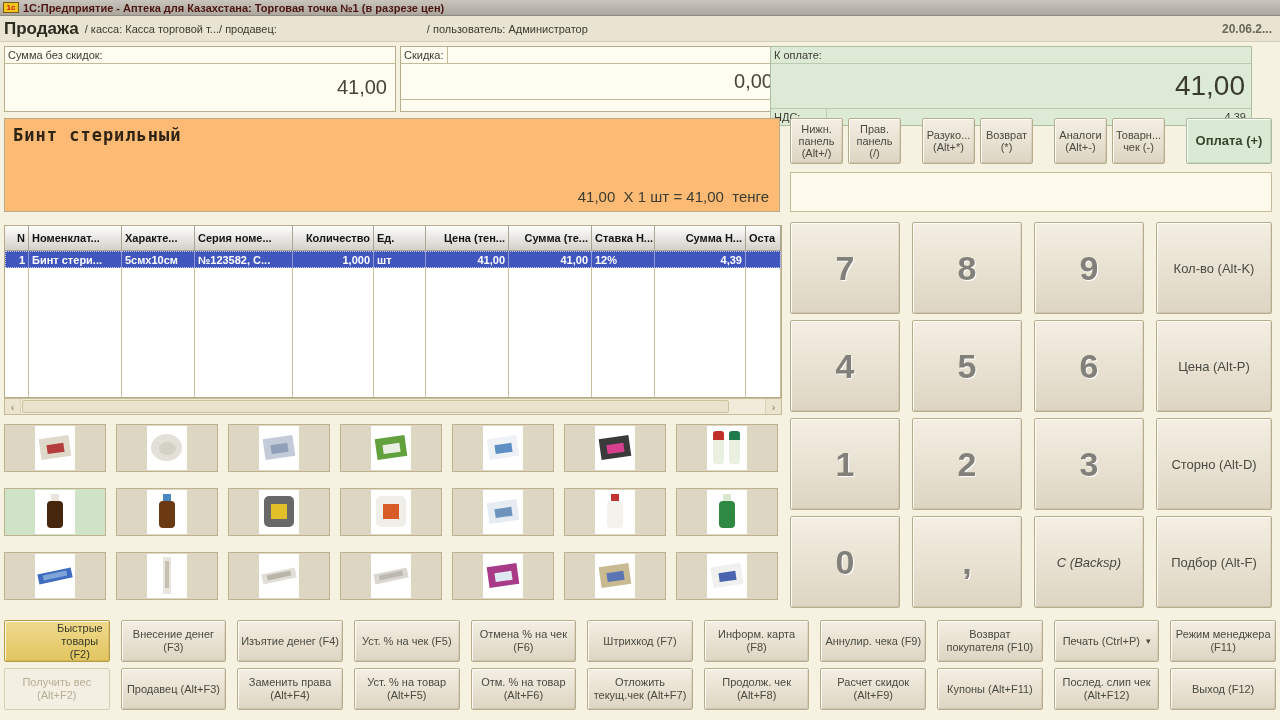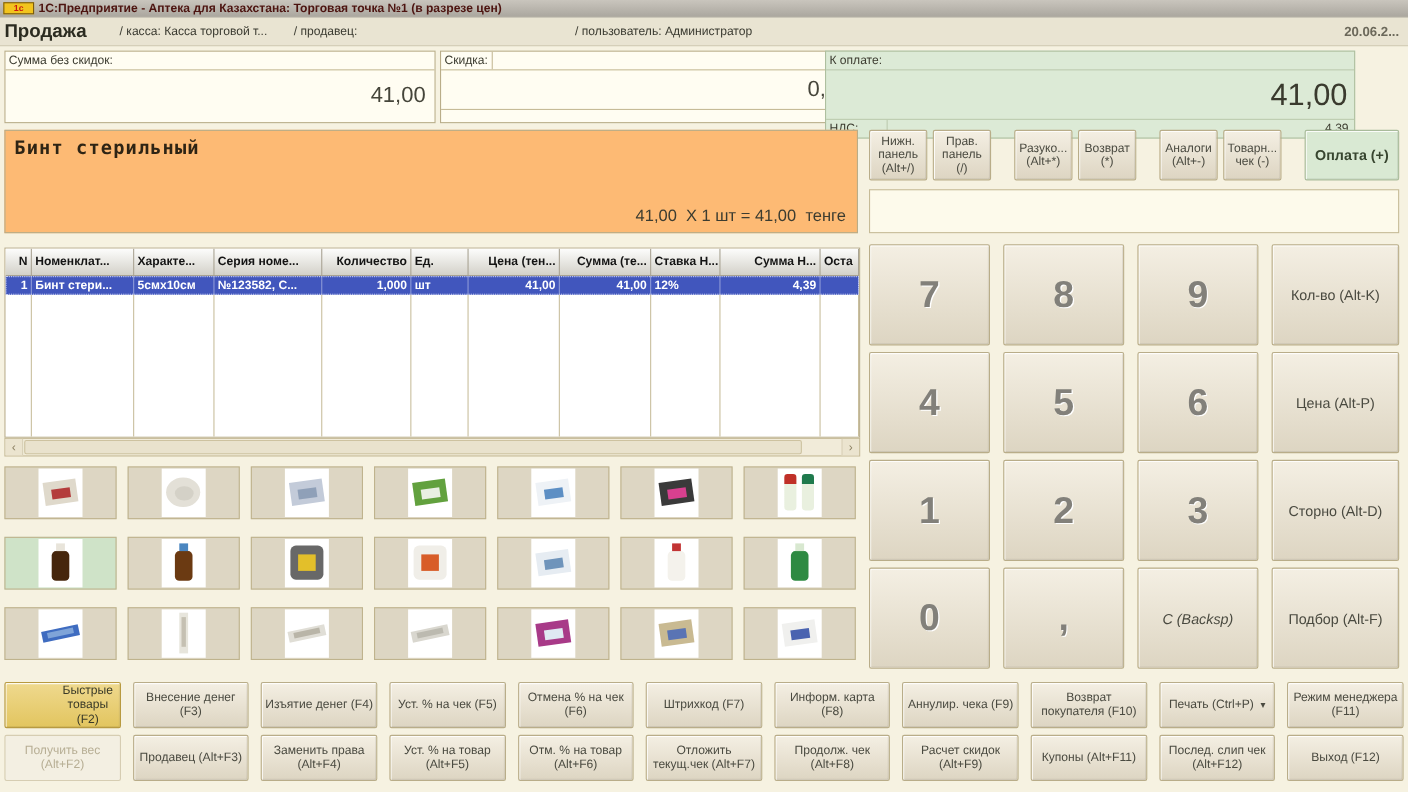--- a/index.html
+++ b/index.html
@@ -12,31 +12,31 @@
     color:#3c3c30;
   }
   
   .titlebar{
     position:absolute; left:0; top:0; width:1280px; height:16px;
     background:linear-gradient(#c9c5bd,#aba79f);
     display:flex; align-items:center; gap:4px; padding-left:3px;
     border-bottom:1px solid #8f8b83;
   }
   .app-icon{
-    width:28px; height:11px; background:#f2c41e; border:1px solid #7a5c10;
+    width:16px; height:11px; background:#f2c41e; border:1px solid #7a5c10;
     color:#cc1a10; font-size:8px; font-weight:bold; line-height:9px;
     display:flex; align-items:center; justify-content:center;
   }
   .titlebar-text{ font-size:11px; font-weight:bold; color:#4d1410; }
 
   
   .header{
     position:absolute; left:0; top:16px; width:1280px; height:26px;
     background:#e9e4d2; border-bottom:1px solid #d3ccb6;
-    display:flex; align-items:center; padding:0 8px 0 4px;gap:24px;
+    display:flex; align-items:center; padding:0 8px 0 4px;
   }
   .header-title{ font-size:17px; font-weight:bold; color:#2b2b20; margin-right:6px; }
   .crumb{ font-size:11px; color:#3a3a30; white-space:pre; }
   .crumb-spacer{ width:150px; }
   .header-date{ margin-left:auto; font-size:12px; font-weight:bold; color:#6b685a; }
 
   
   .panel-box{ position:absolute; background:#fffdf2; border:1px solid #b9ad89; display:flex; flex-direction:column; }
   .box-label-row{ height:17px; border-bottom:1px solid #c6bb97; font-size:11px; display:flex; align-items:center; padding:0 3px; flex:none; }
   .box-value{ flex:1; display:flex; align-items:center; justify-content:flex-end; font-size:20px; color:#45453a; padding-right:8px; }
@@ -159,21 +159,21 @@
 
 <div class="panel-box" style="left:400px; top:46px; width:382px; height:66px;">
   <div class="box-label-row">
     <span>Скидка:</span>
     <span class="discount-field"></span>
   </div>
   <div class="box-value">0,00</div>
   <div class="box-substrip"></div>
 </div>
 
-<div class="panel-box pay-box" style="left:750px; top:46px; width:482px; height:80px;">
+<div class="panel-box pay-box" style="left:770px; top:46px; width:482px; height:80px;">
   <div class="box-label-row">К оплате:</div>
   <div class="box-value">41,00</div>
   <div class="vat-row">
     <span class="vat-label">НДС:</span>
     <span class="vat-value">4,39</span>
   </div>
 </div>
 
 <div class="item-box">
   <div class="item-name">Бинт стерильный</div>

